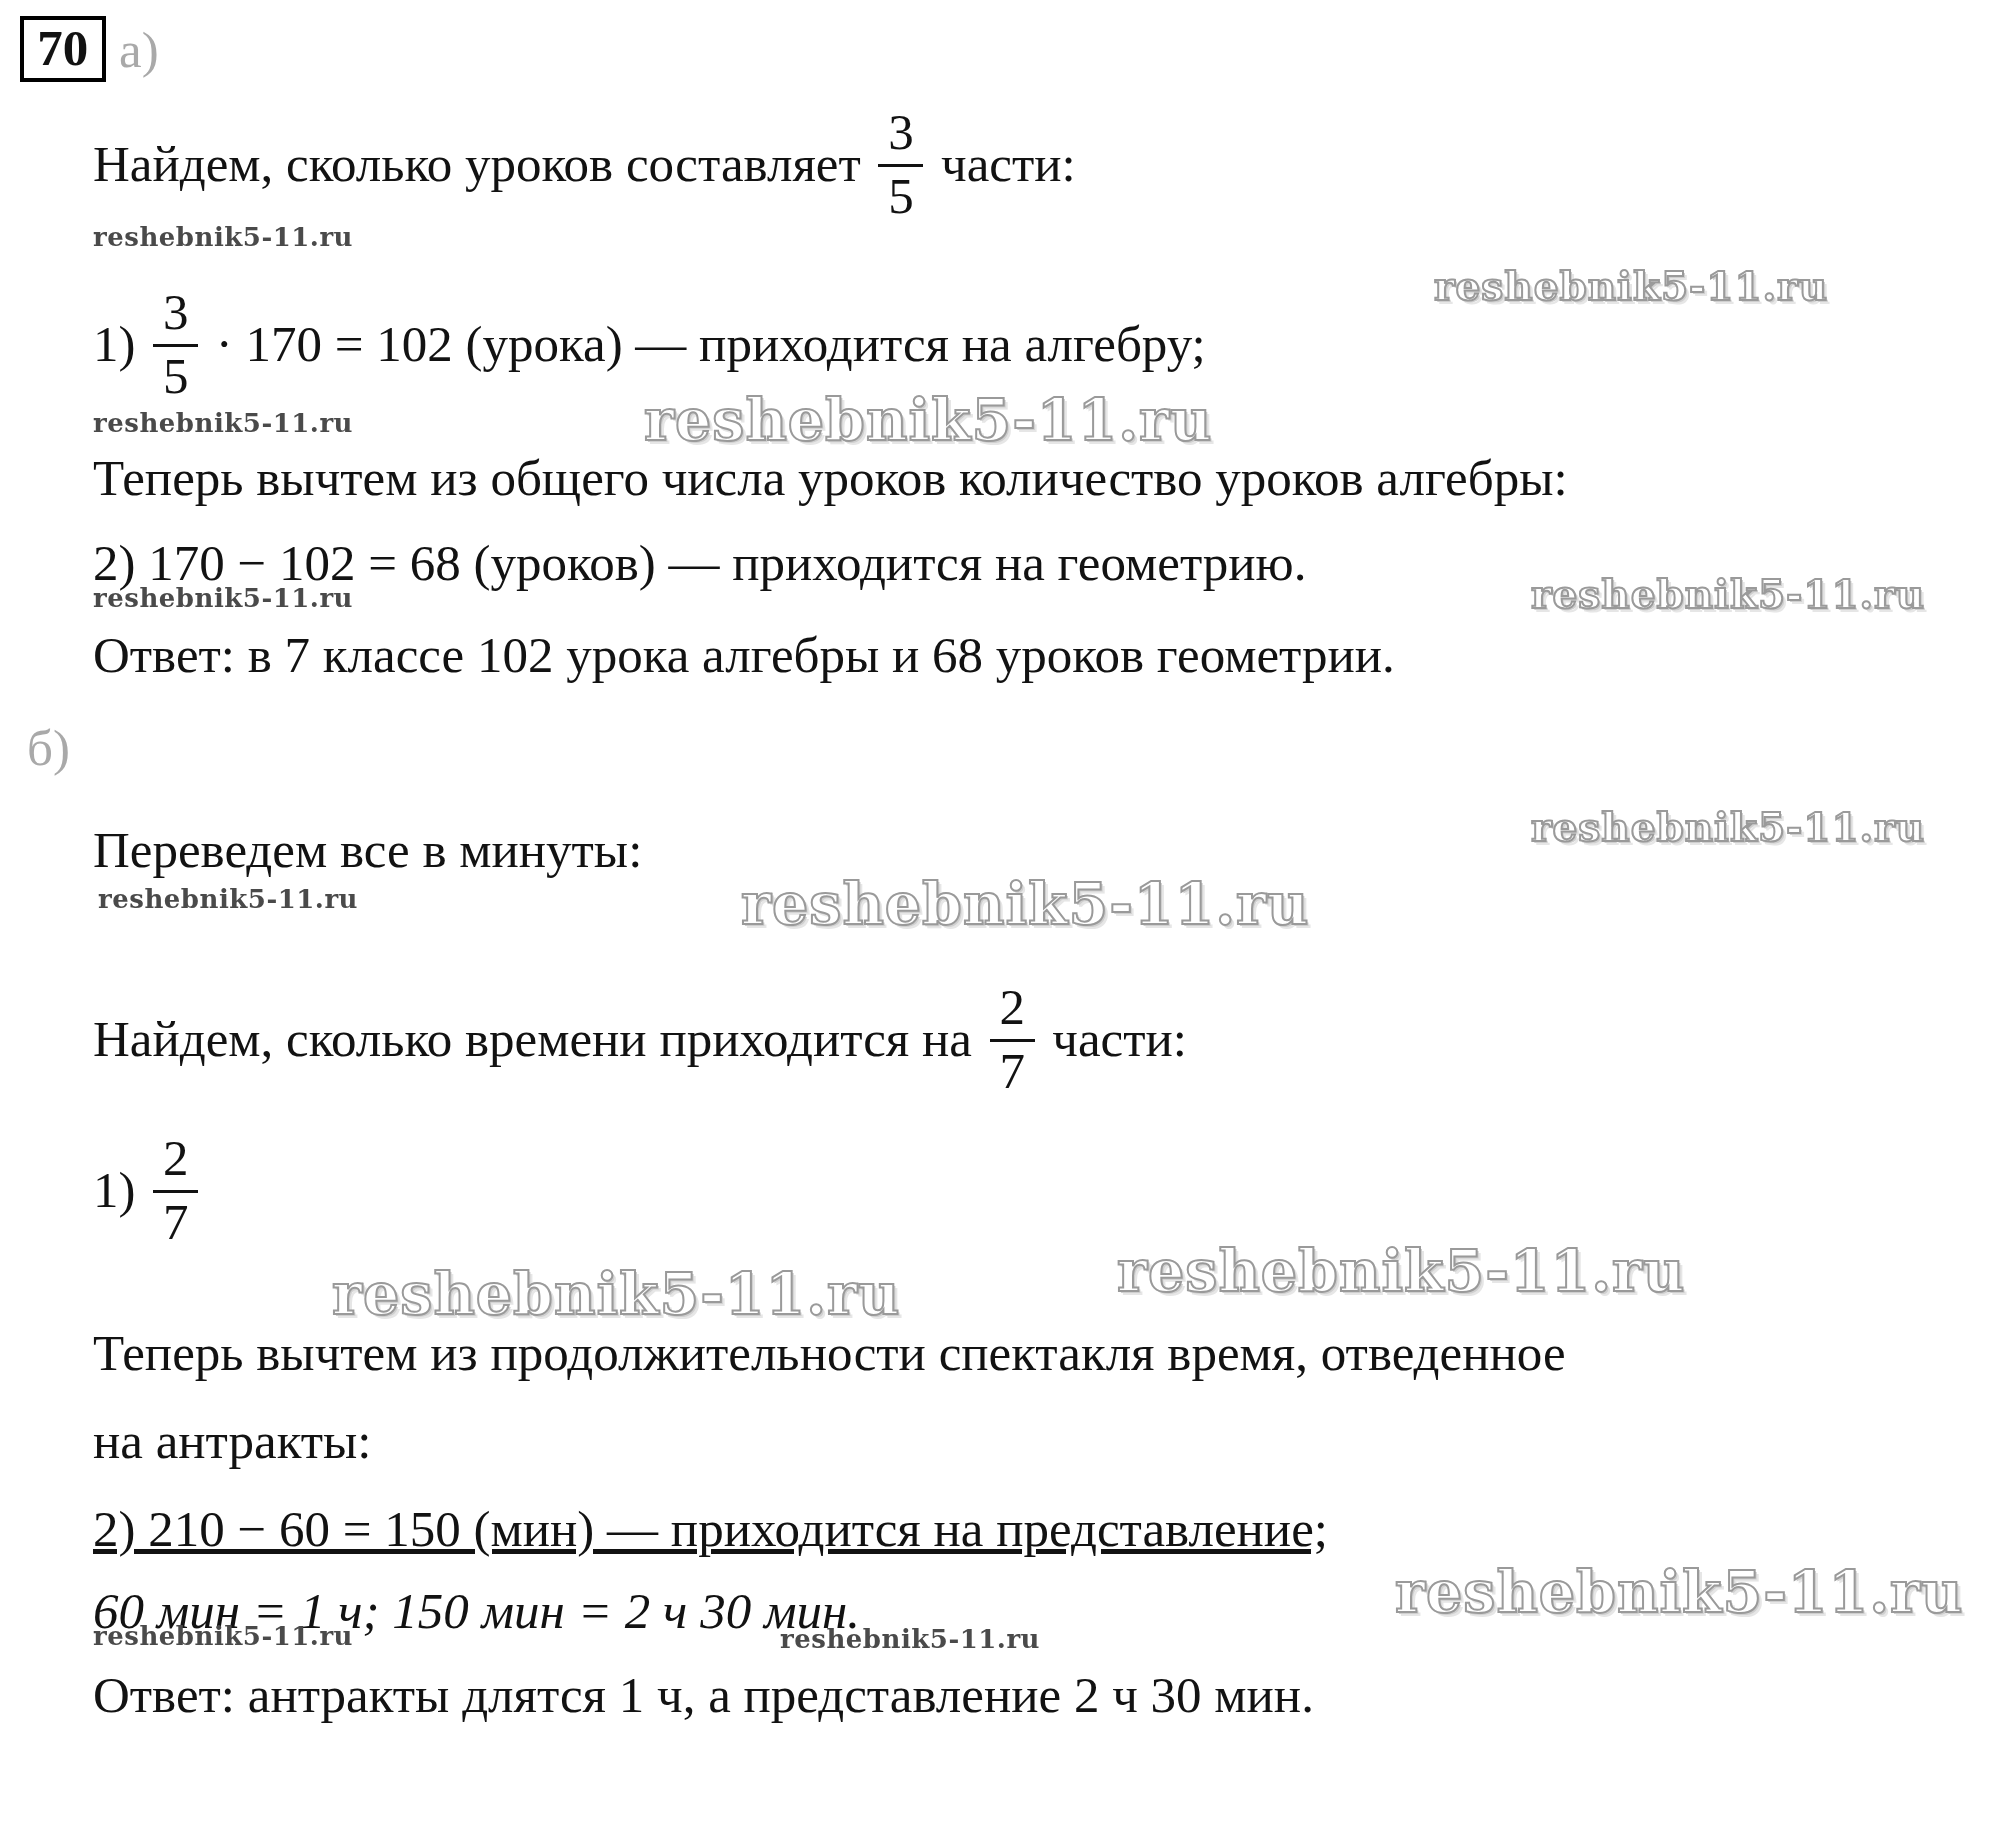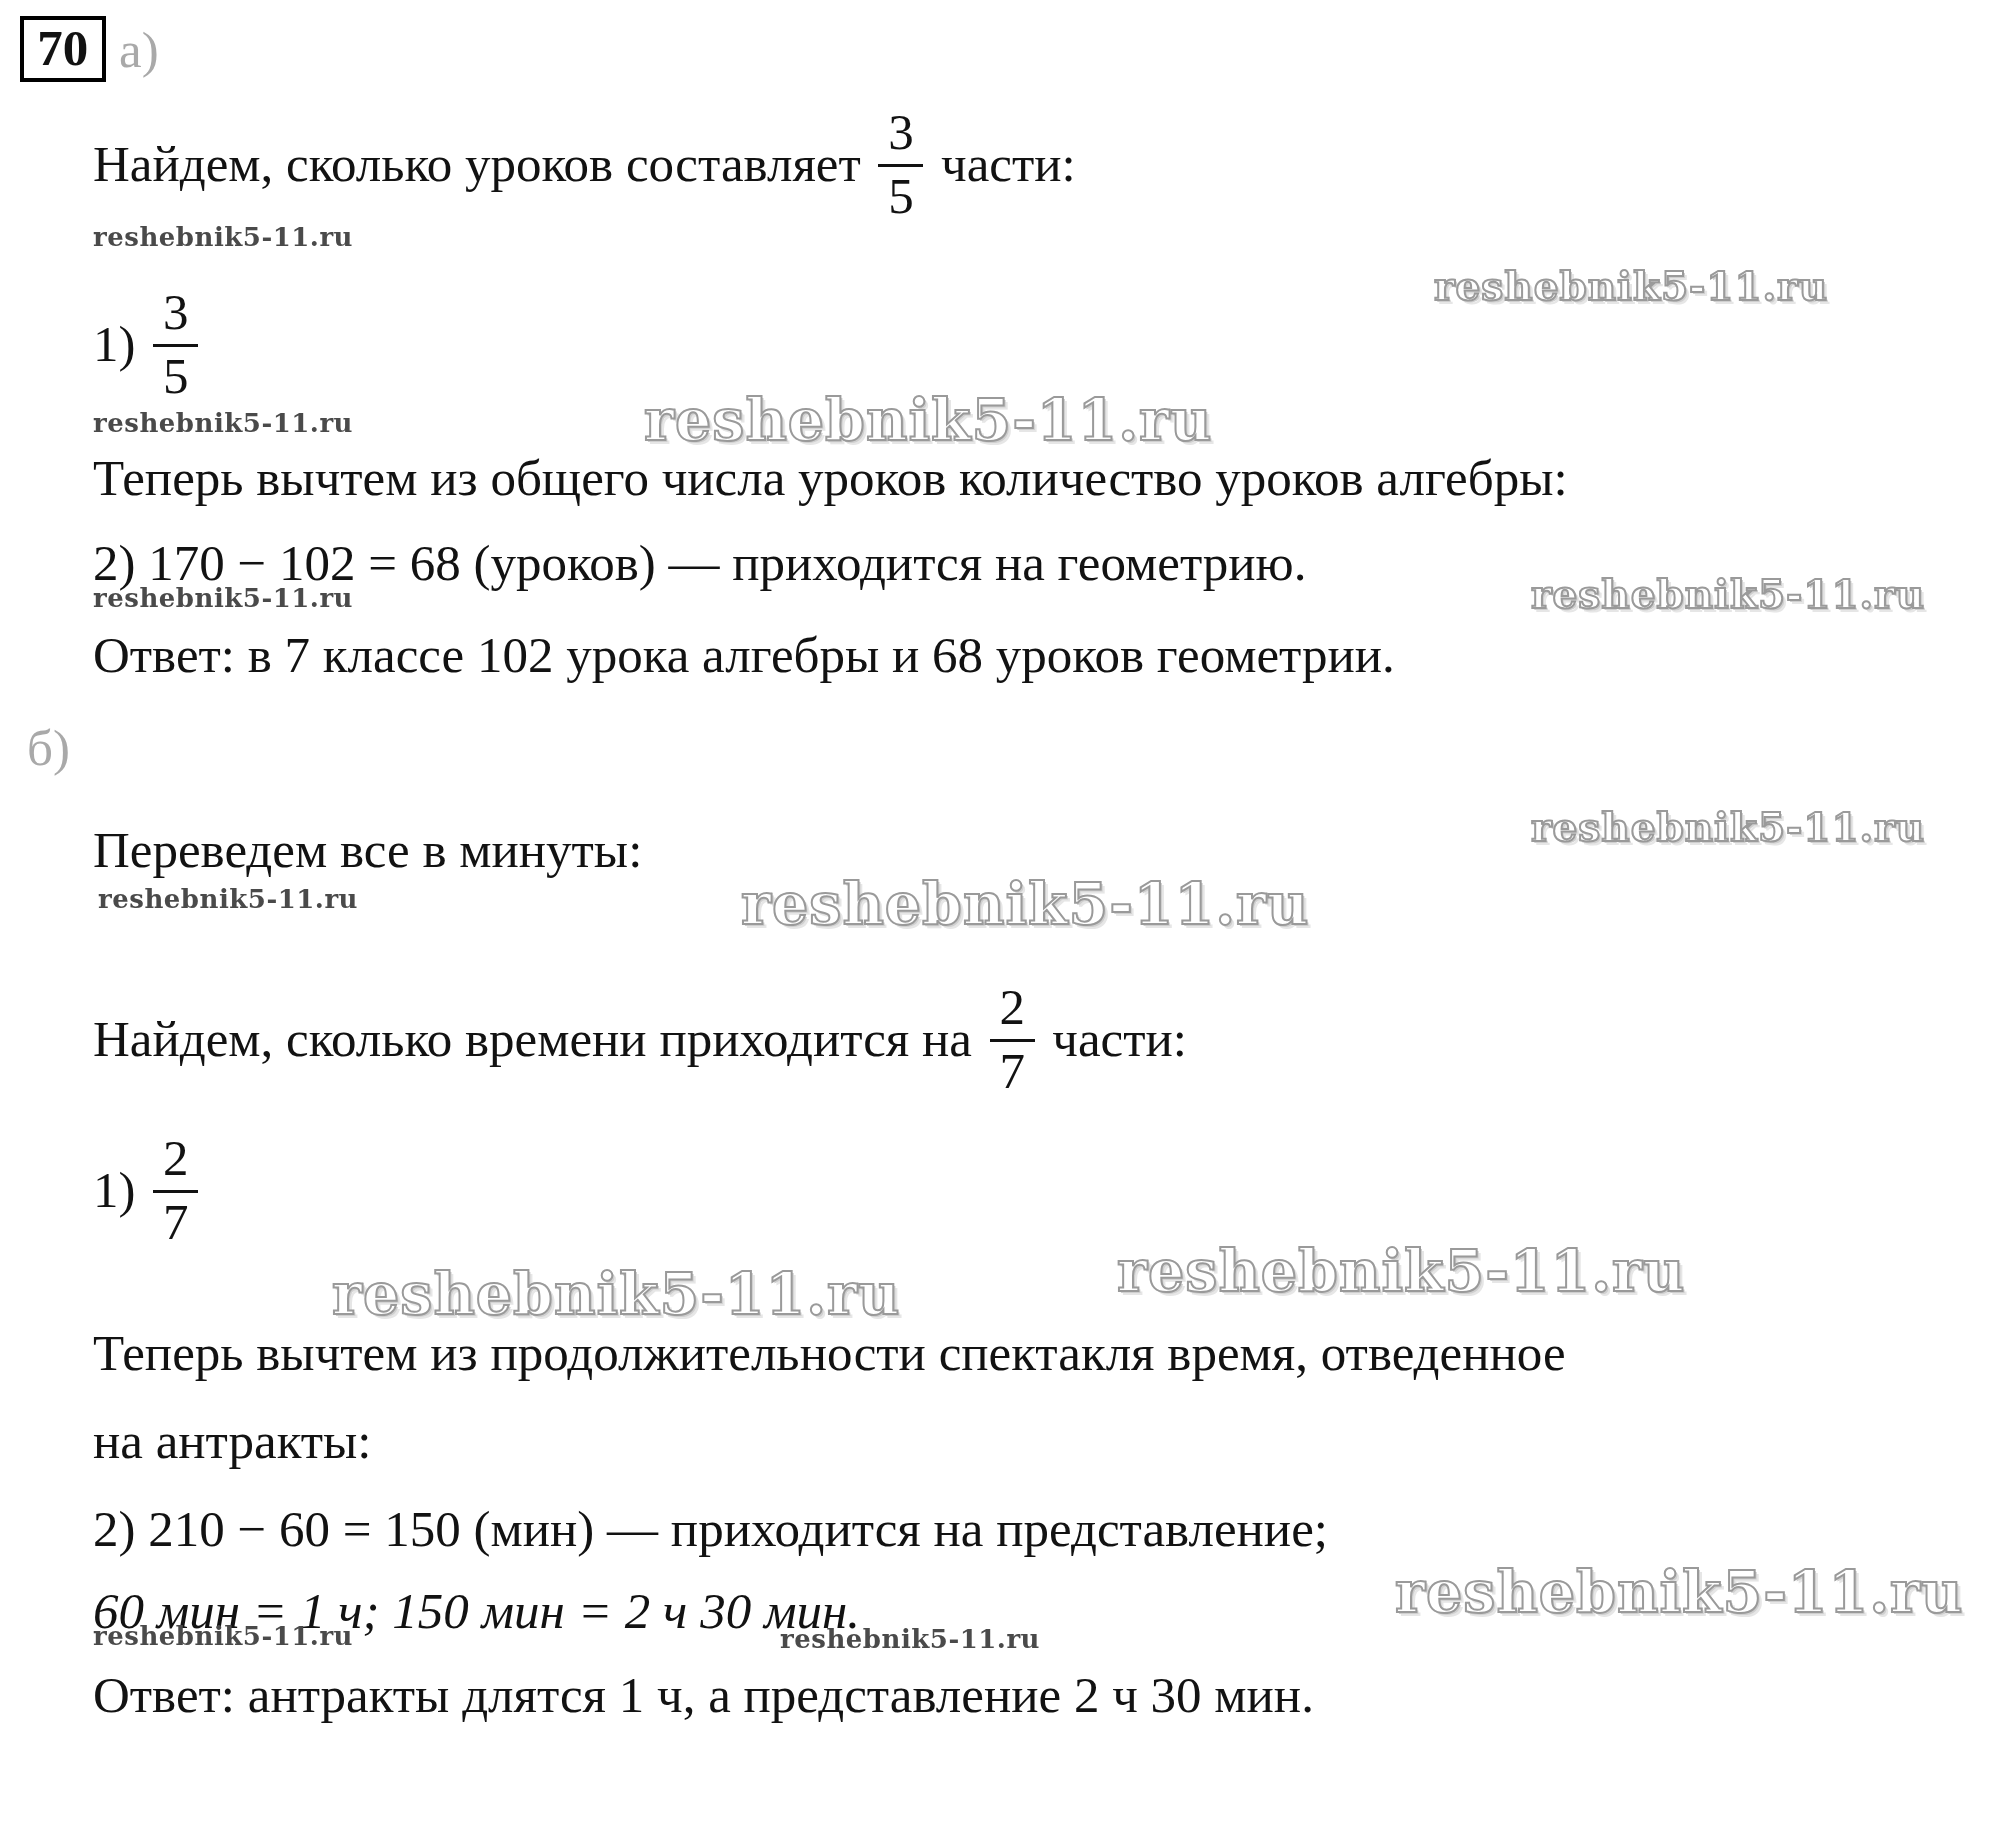--- a/index.html
+++ b/index.html
@@ -93,20 +93,21 @@
 
   <span class="wm-small" style="left:93px; top:222px;">reshebnik5-11.ru</span>
   <span class="wm-outline wm-md" style="left:1434px; top:263px;">reshebnik5-11.ru</span>
 
   <div class="line" style="left:93px; top:285px;">
     <span>1)</span>
     <span class="frac">
       <span class="num">3</span>
       <span class="den">5</span>
     </span>
+    <span>· 170 = 102 (урока) — приходится на алгебру;</span>
   </div>
 
   <span class="wm-small" style="left:93px; top:408px;">reshebnik5-11.ru</span>
   <span class="wm-outline wm-lg" style="left:644px; top:386px;">reshebnik5-11.ru</span>
 
   <div class="line plain" style="left:93px; top:449px;">
     <span>Теперь вычтем из общего числа уроков количество уроков алгебры:</span>
   </div>
 
   <div class="line plain" style="left:93px; top:534px;">
@@ -152,21 +153,21 @@
   <span class="wm-outline wm-lg" style="left:1117px; top:1237px;">reshebnik5-11.ru</span>
   <span class="wm-outline wm-lg" style="left:332px; top:1260px;">reshebnik5-11.ru</span>
 
   <div class="line plain" style="left:93px; top:1412px;">
     <span>на антракты:</span>
   </div>
   <div class="line plain" style="left:93px; top:1324px;">
     <span>Теперь вычтем из продолжительности спектакля время, отведенное</span>
   </div>
 
-  <div class="line plain" style="left:93px; top:1500px;">
+  <div class="line plain" style="left:93px; top:1500px;text-decoration:underline;">
     <span>2) 210 − 60 = 150 (мин) — приходится на представление;</span>
   </div>
 
   <div class="line plain" style="left:93px; top:1582px;font-style:italic;">
     <span>60 мин = 1 ч; 150 мин = 2 ч 30 мин.</span>
   </div>
 
   <span class="wm-outline wm-lg" style="left:1395px; top:1558px;">reshebnik5-11.ru</span>
   <span class="wm-small" style="left:93px; top:1621px;">reshebnik5-11.ru</span>
   <span class="wm-small" style="left:780px; top:1624px;">reshebnik5-11.ru</span>

